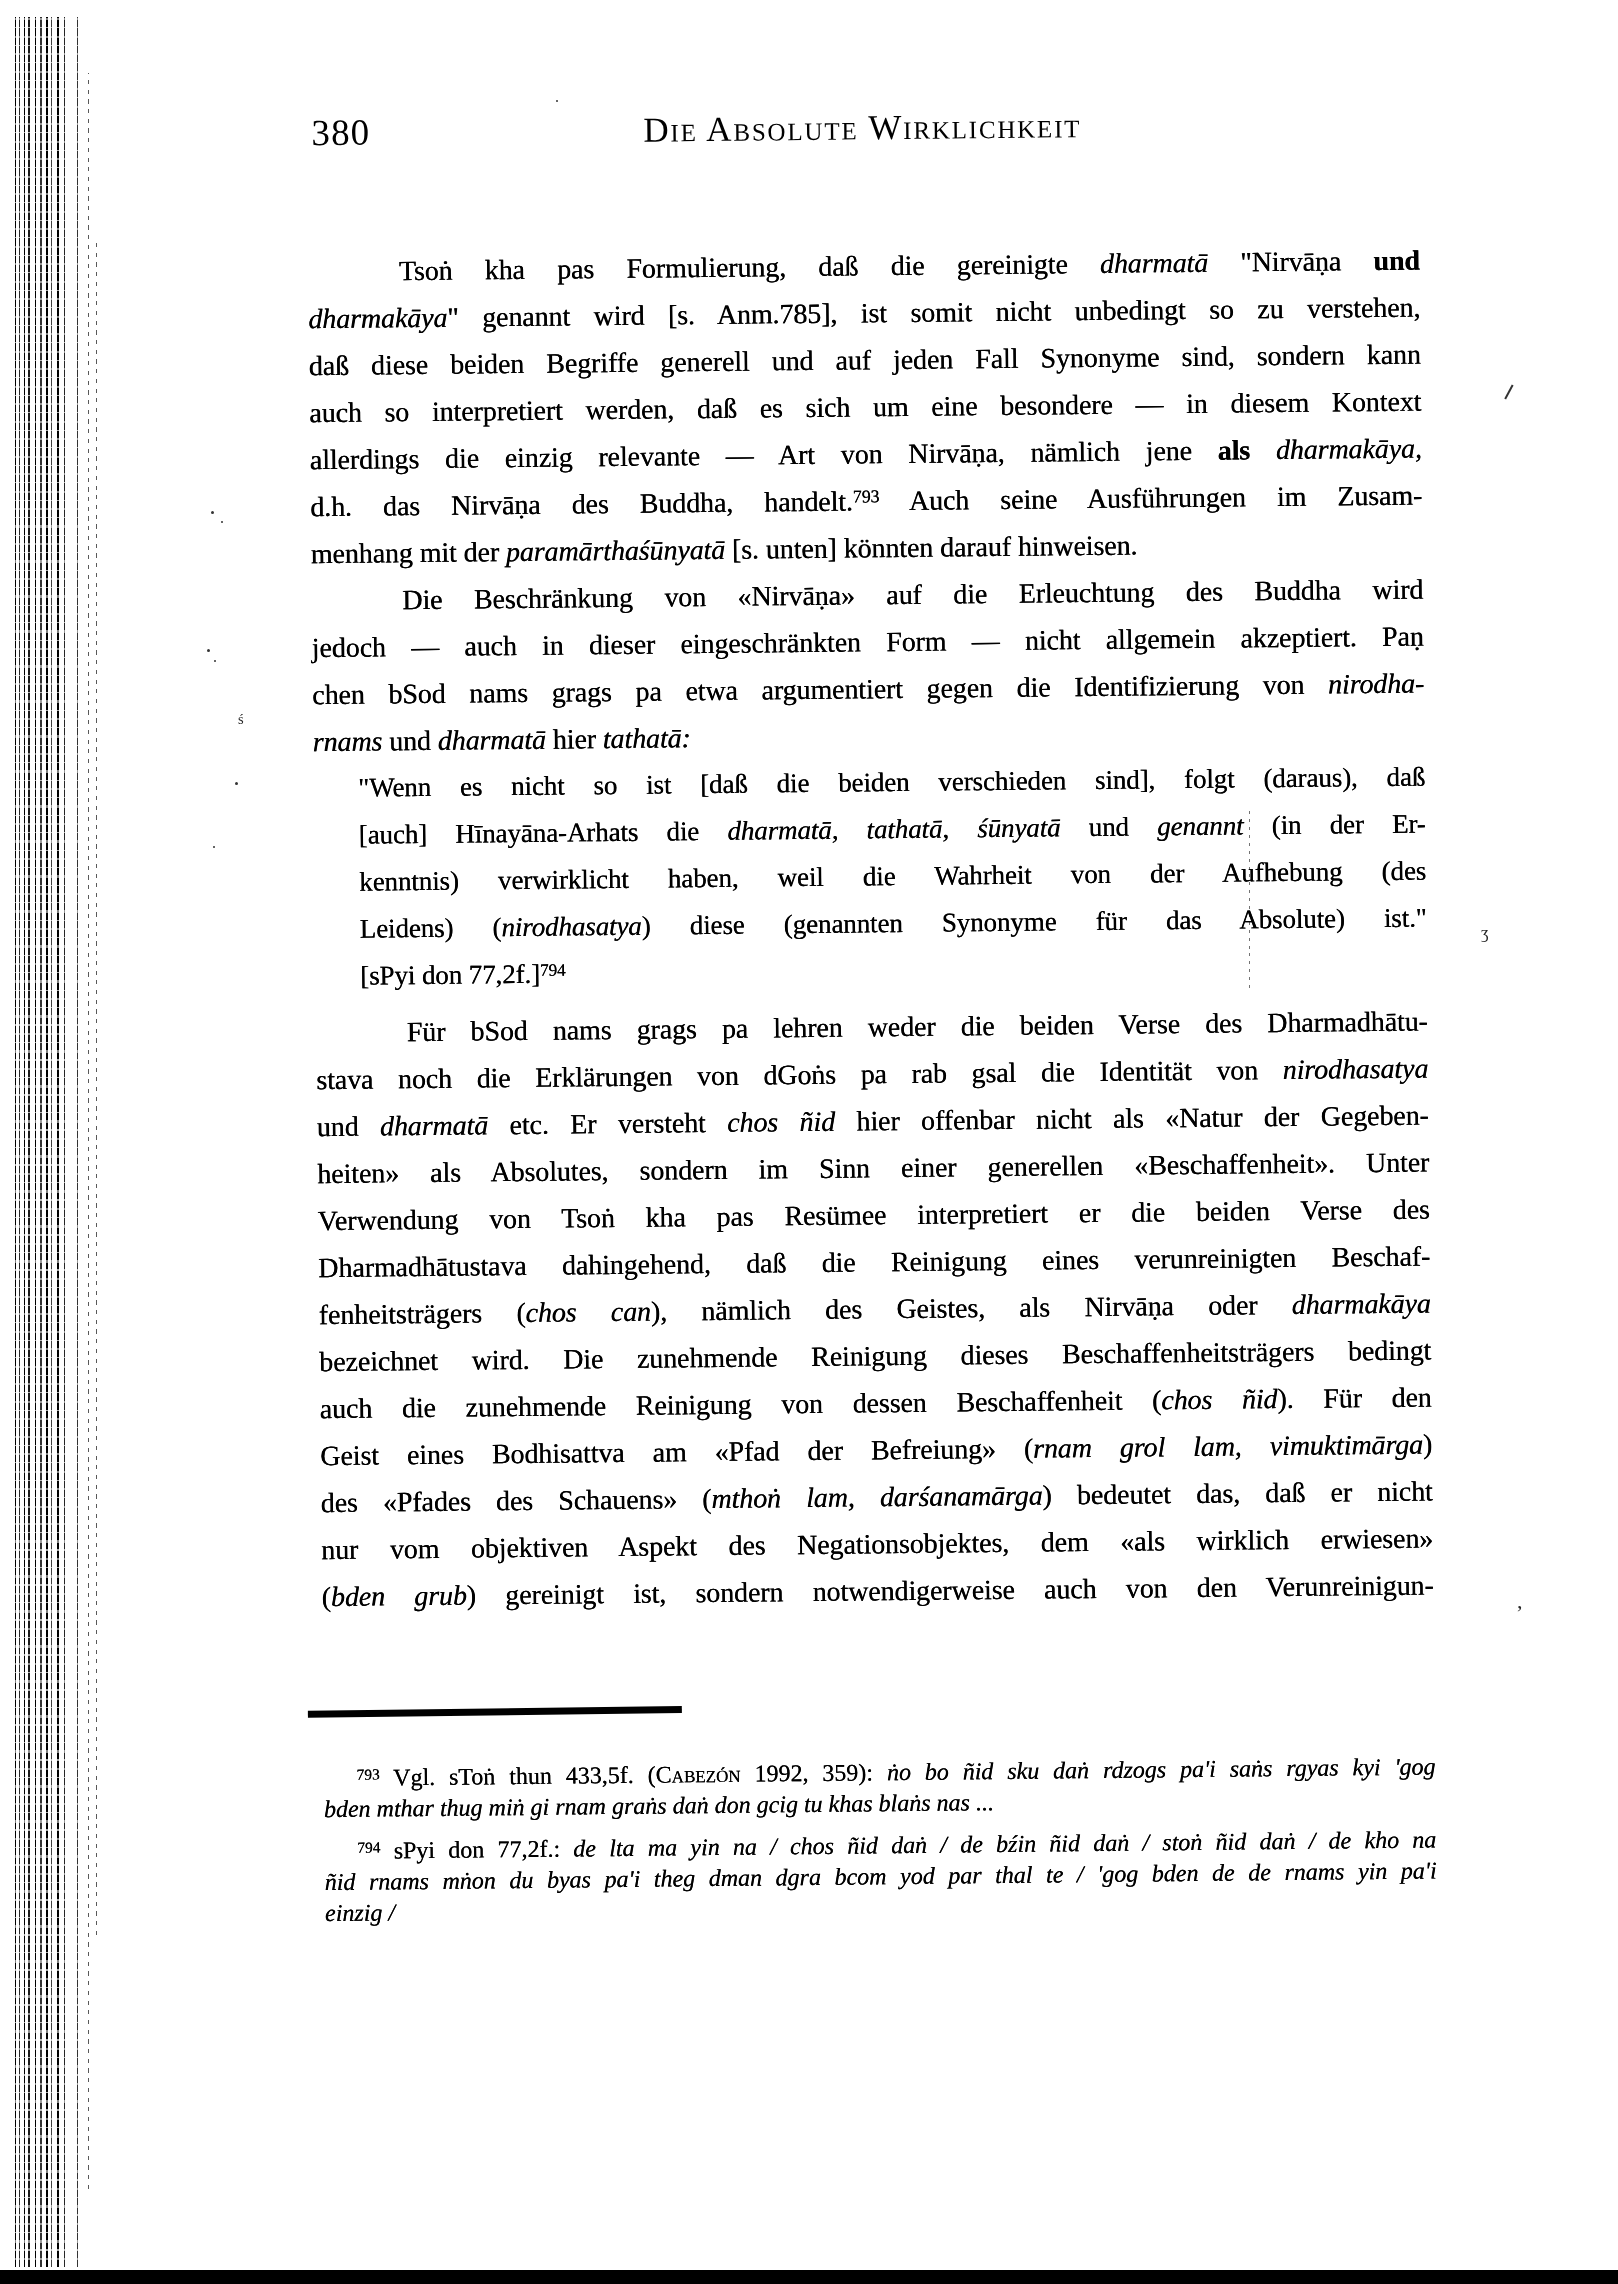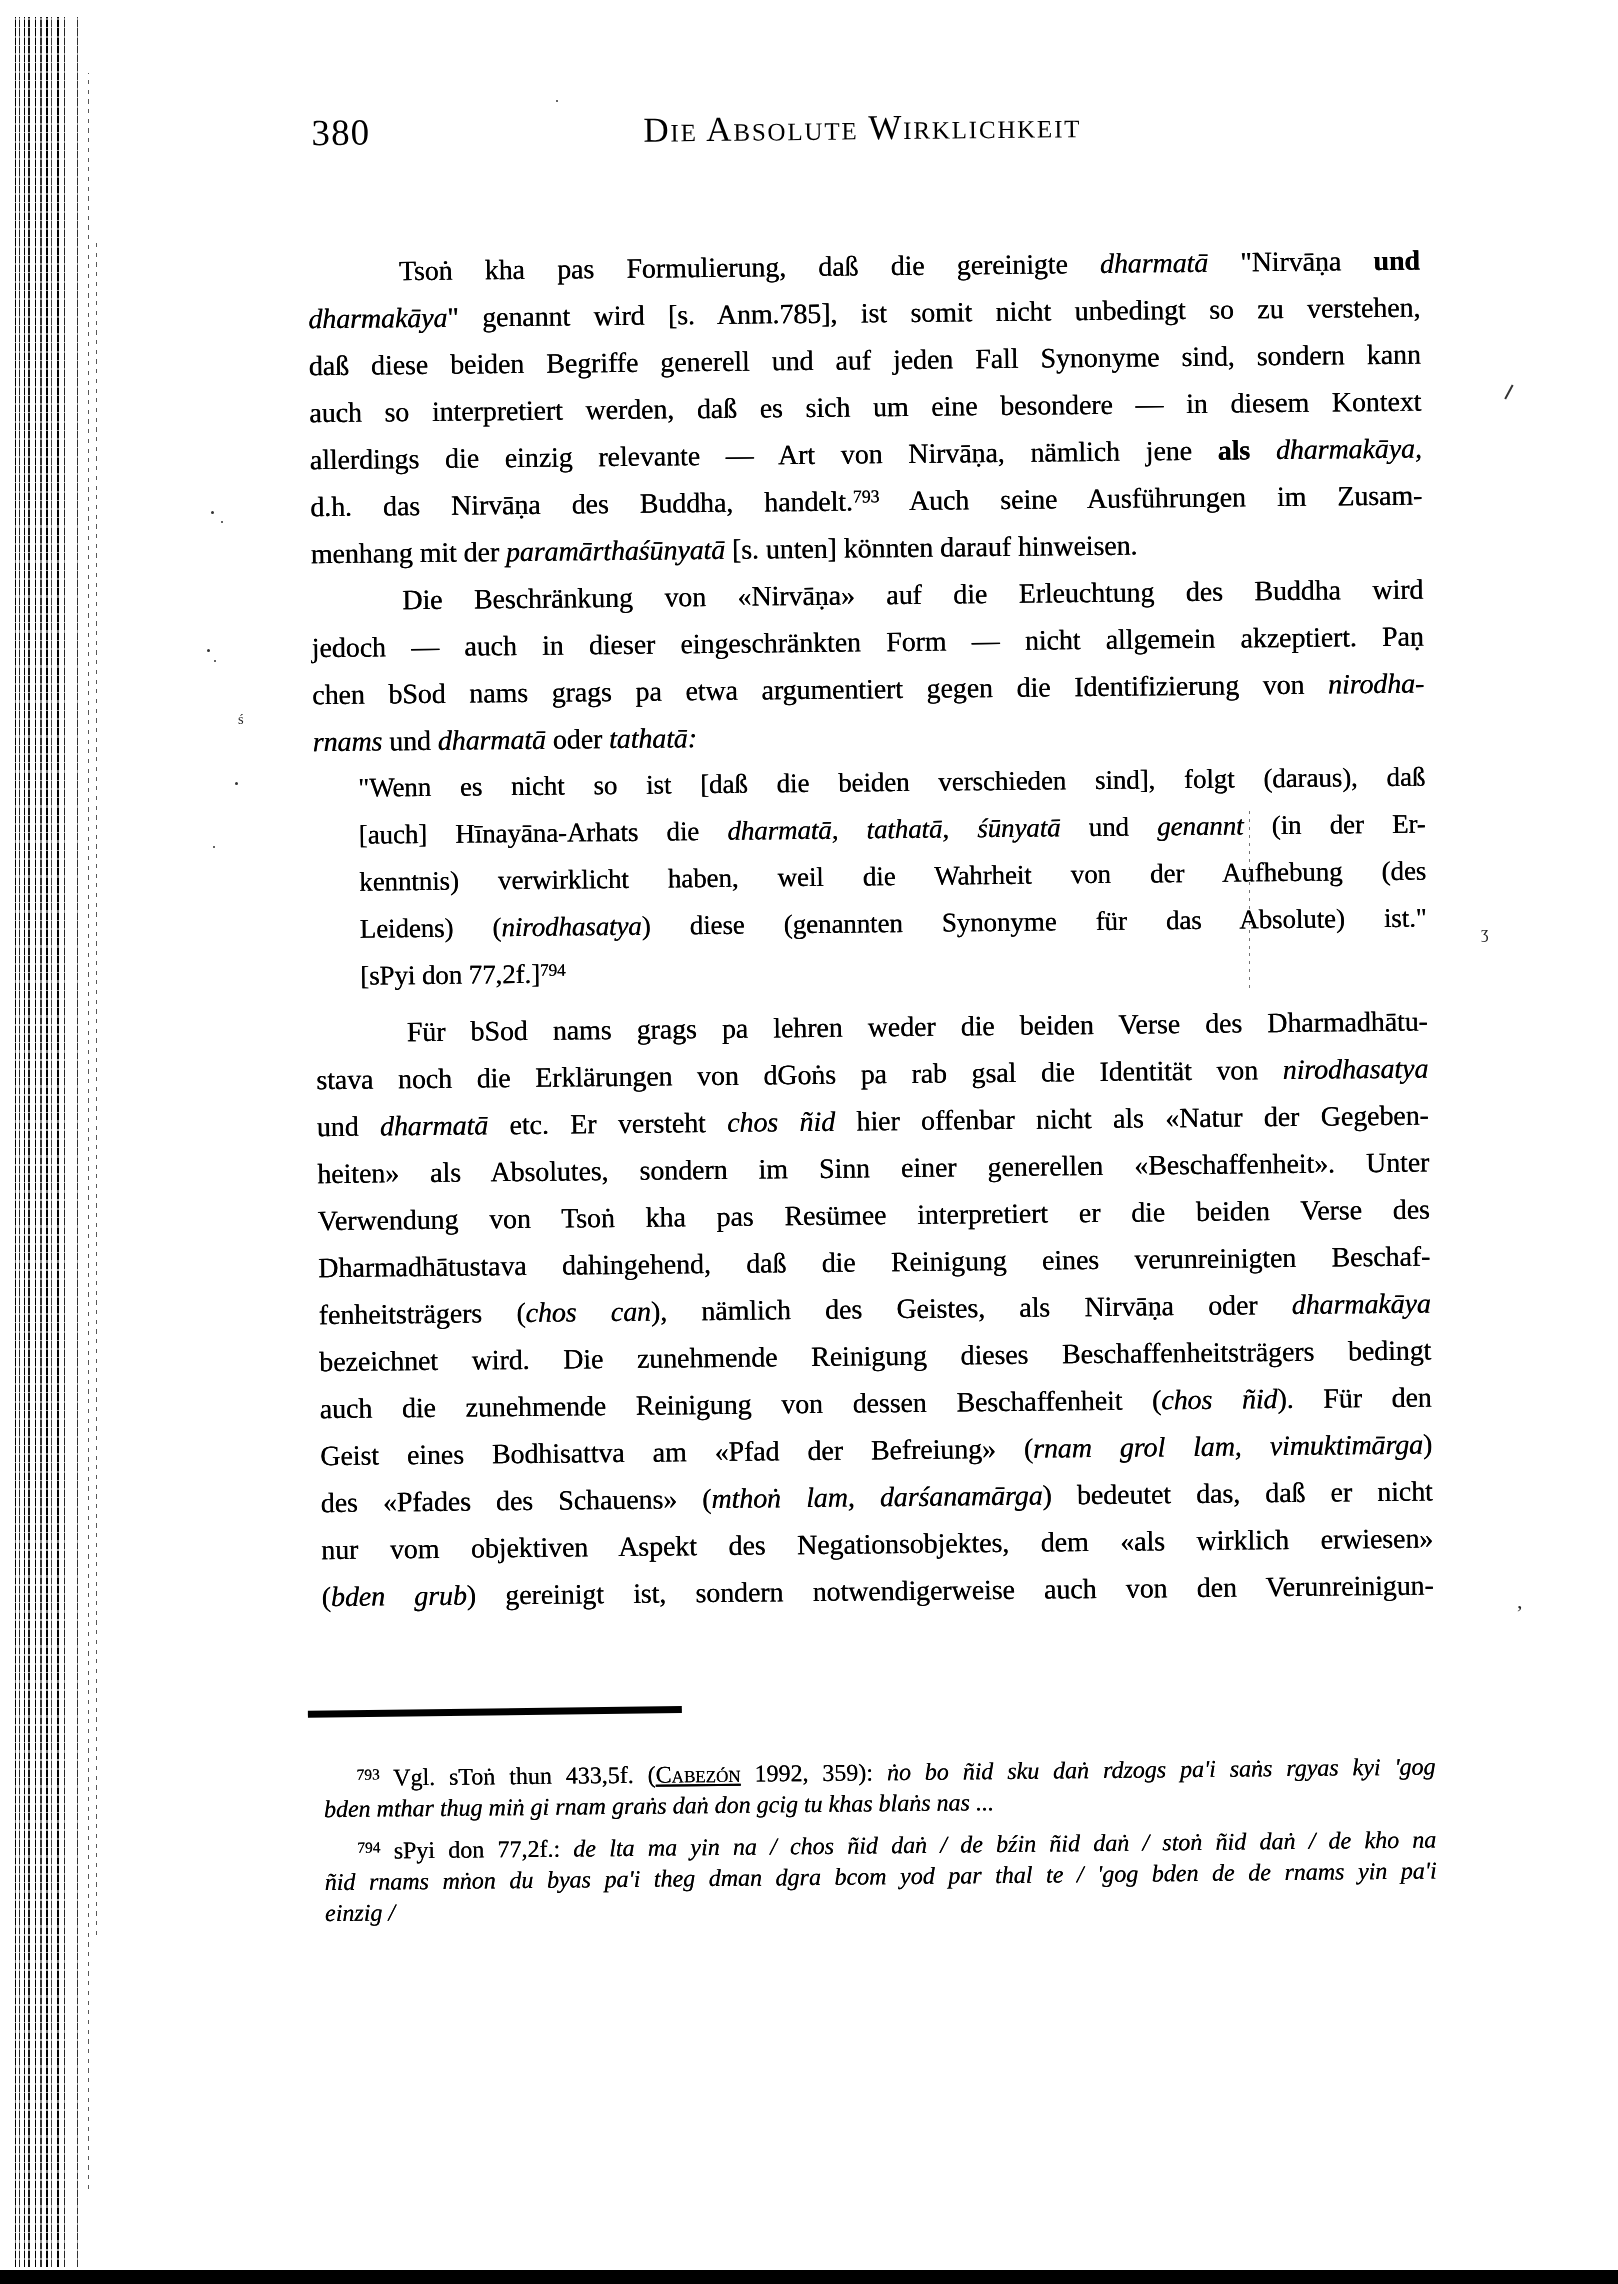--- a/index.html
+++ b/index.html
@@ -50,21 +50,21 @@
     transform:rotate(-0.15deg);}
   .footnotes{position:absolute;left:317px;top:1758px;width:1112px;}
   .fn-line{height:31px;line-height:31px;font-size:24px;text-align:justify;text-align-last:justify;
     text-shadow:0.2px 0 #000;}
   .fn-line.nj{text-align:left;text-align-last:auto;}
   .fn-line.fnfirst{padding-left:33px;}
   .fn-gap{height:11px;}
 
   .i{font-style:italic;}
   .b{font-weight:bold;}
-  .sc{font-variant:small-caps;text-decoration:underline;}
+  .sc{font-variant:small-caps;}
   sup.sup{font-size:0.64em;vertical-align:baseline;position:relative;top:-0.42em;line-height:0;}
 
   .speck-dot{position:absolute;background:#000;border-radius:50%;opacity:.8;}
   .speck-glyph{position:absolute;color:#000;line-height:1;opacity:.85;
     font-family:"Liberation Serif","DejaVu Serif",serif;}
   .speck-slash{position:absolute;width:1.8px;height:15.7px;background:#000;opacity:.8;
     transform:rotate(28deg);}
 </style>
 </head>
 <body>
@@ -87,21 +87,21 @@
         <div class="line ind"><span>Tsoṅ kha pas Formulierung, daß die gereinigte </span><span class="i">dharmatā</span><span> "Nirvāṇa </span><span class="b">und</span></div>
         <div class="line"><span class="i">dharmakāya</span><span>" genannt wird [s. Anm.785], ist somit nicht unbedingt so zu verstehen,</span></div>
         <div class="line"><span>daß diese beiden Begriffe generell und auf jeden Fall Synonyme sind, sondern kann</span></div>
         <div class="line"><span>auch so interpretiert werden, daß es sich um eine besondere — in diesem Kontext</span></div>
         <div class="line"><span>allerdings die einzig relevante — Art von Nirvāṇa, nämlich jene </span><span class="b">als</span><span> </span><span class="i">dharmakāya,</span></div>
         <div class="line"><span>d.h. das Nirvāṇa des Buddha, handelt.</span><sup class="sup">793</sup><span> Auch seine Ausführungen im Zusam-</span></div>
         <div class="line nj"><span>menhang mit der </span><span class="i">paramārthaśūnyatā</span><span> [s. unten] könnten darauf hinweisen.</span></div>
         <div class="line ind"><span>Die Beschränkung von «Nirvāṇa» auf die Erleuchtung des Buddha wird</span></div>
         <div class="line"><span>jedoch — auch in dieser eingeschränkten Form — nicht allgemein akzeptiert. Paṇ</span></div>
         <div class="line"><span>chen bSod nams grags pa etwa argumentiert gegen die Identifizierung von </span><span class="i">nirodha-</span></div>
-        <div class="line nj"><span class="i">rnams</span><span> und </span><span class="i">dharmatā</span><span> oder </span><span class="i">tathatā:</span></div>
+        <div class="line nj"><span class="i">rnams</span><span> und </span><span class="i">dharmatā</span><span> hier </span><span class="i">tathatā:</span></div>
         <div class="line q"><span>"Wenn es nicht so ist [daß die beiden verschieden sind], folgt (daraus), daß</span></div>
         <div class="line q"><span>[auch] Hīnayāna-Arhats die </span><span class="i">dharmatā, tathatā, śūnyatā</span><span> und </span><span class="i">genannt</span><span> (in der Er-</span></div>
         <div class="line q"><span>kenntnis) verwirklicht haben, weil die Wahrheit von der Aufhebung (des</span></div>
         <div class="line q"><span>Leidens) (</span><span class="i">nirodhasatya</span><span>) diese (genannten Synonyme für das Absolute) ist."</span></div>
         <div class="line q nj"><span>[sPyi don 77,2f.]</span><sup class="sup">794</sup></div>
         <div style="height: 9px;"></div>
         <div class="line ind"><span>Für bSod nams grags pa lehren weder die beiden Verse des Dharmadhātu-</span></div>
         <div class="line"><span>stava noch die Erklärungen von dGoṅs pa rab gsal die Identität von </span><span class="i">nirodhasatya</span></div>
         <div class="line"><span>und </span><span class="i">dharmatā</span><span> etc. Er versteht </span><span class="i">chos ñid</span><span> hier offenbar nicht als «Natur der Gegeben-</span></div>
         <div class="line"><span>heiten» als Absolutes, sondern im Sinn einer generellen «Beschaffenheit». Unter</span></div>

